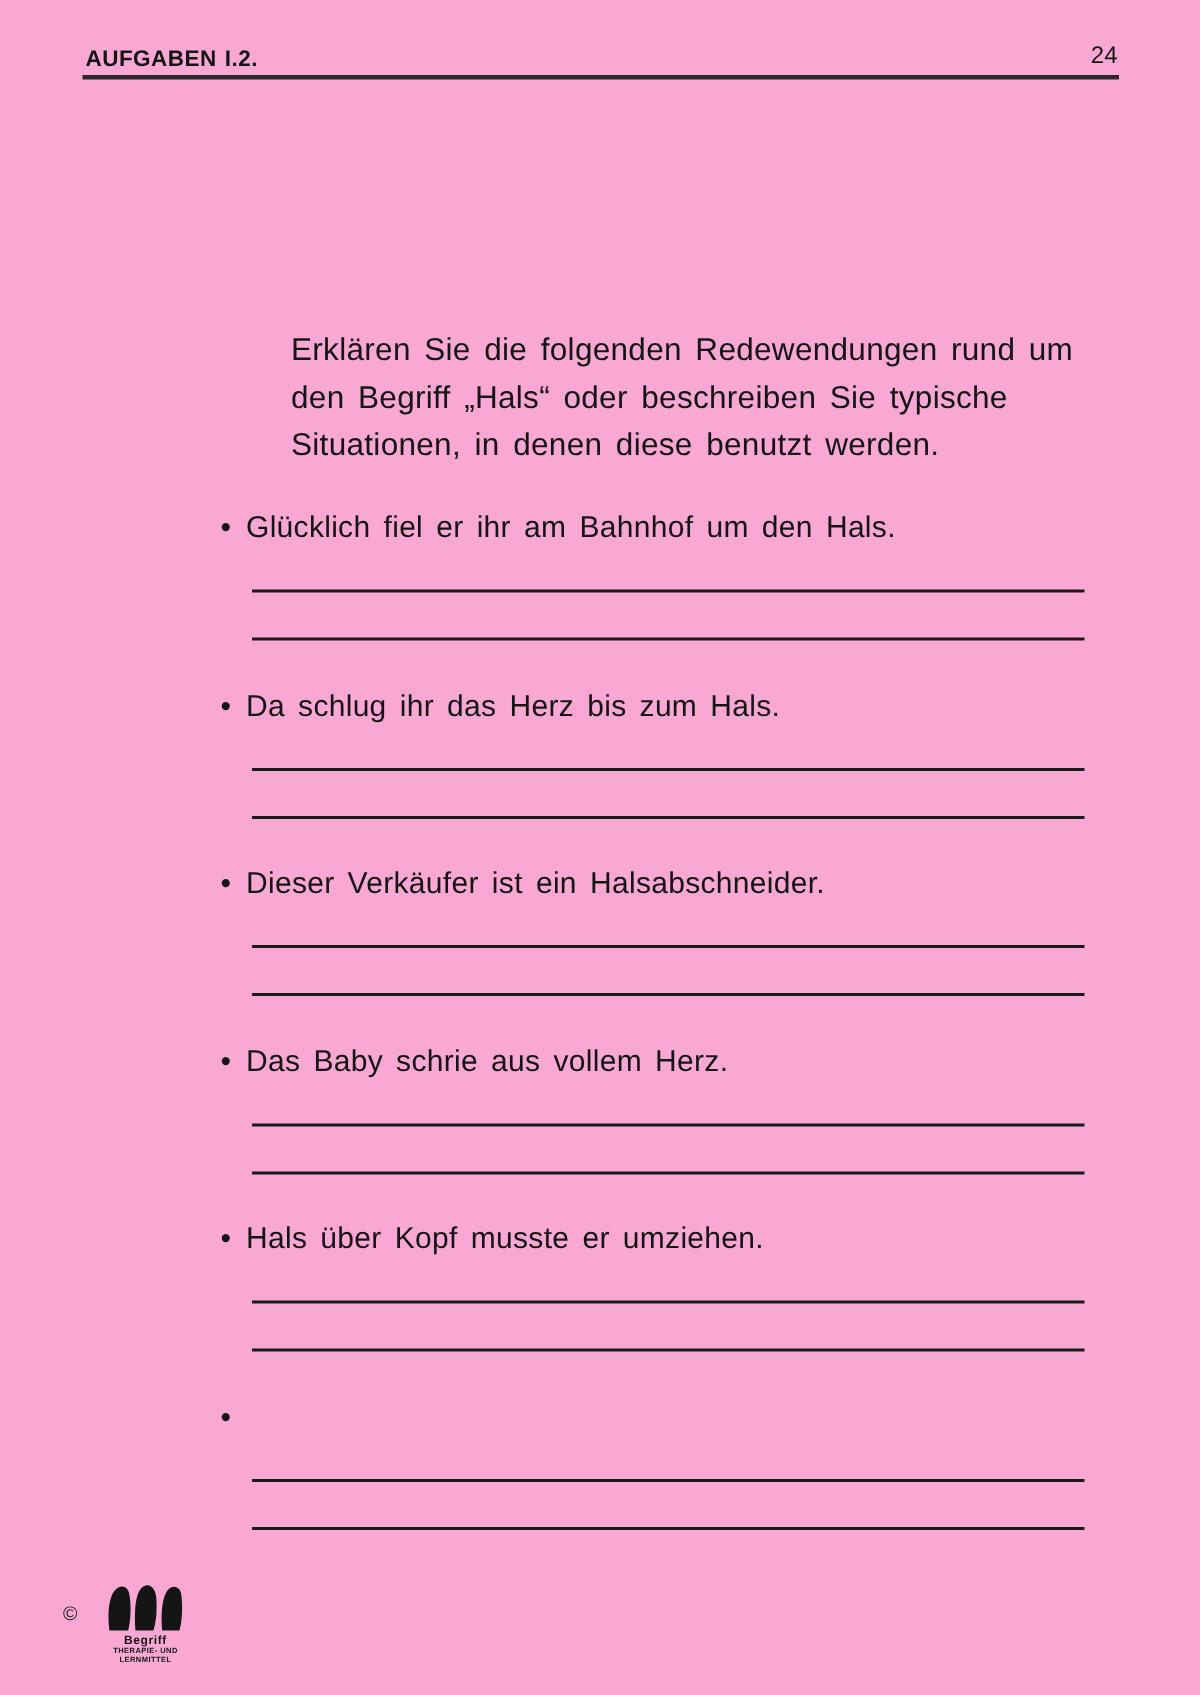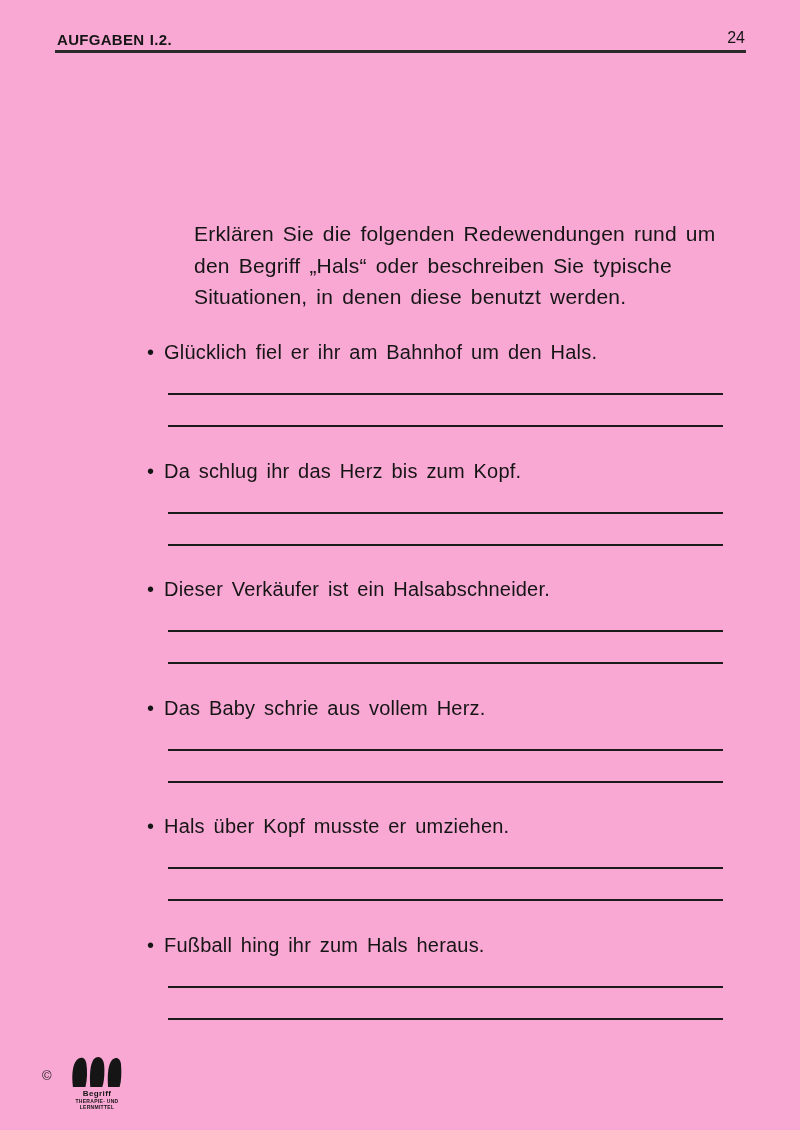--- a/index.html
+++ b/index.html
@@ -141,21 +141,21 @@
       <div class="item-row">
         <span class="bullet">•</span>
         <span class="item-text">Glücklich fiel er ihr am Bahnhof um den Hals.</span>
       </div>
     <div class="answer-line line-1"></div>
         <div class="answer-line line-2"></div>
       </div>
       <div class="idiom-item">
       <div class="item-row">
         <span class="bullet">•</span>
-        <span class="item-text">Da schlug ihr das Herz bis zum Kopf.</span>
+        <span class="item-text">Da schlug ihr das Herz bis zum Hals.</span>
       </div>
     <div class="answer-line line-1"></div>
         <div class="answer-line line-2"></div>
       </div>
       <div class="idiom-item">
       <div class="item-row">
         <span class="bullet">•</span>
         <span class="item-text">Dieser Verkäufer ist ein Halsabschneider.</span>
       </div>
     <div class="answer-line line-1"></div>
@@ -173,21 +173,20 @@
       <div class="item-row">
         <span class="bullet">•</span>
         <span class="item-text">Hals über Kopf musste er umziehen.</span>
       </div>
     <div class="answer-line line-1"></div>
         <div class="answer-line line-2"></div>
       </div>
       <div class="idiom-item">
       <div class="item-row">
         <span class="bullet">•</span>
-        <span class="item-text">Fußball hing ihr zum Hals heraus.</span>
       </div>
     <div class="answer-line line-1"></div>
         <div class="answer-line line-2"></div>
       </div>
     </div>
 
   <div class="copyright-symbol">©</div>
 
   <div class="publisher-logo">
     <svg class="logo-mark" width="52" height="33" viewBox="0 0 54 34" aria-hidden="true">

